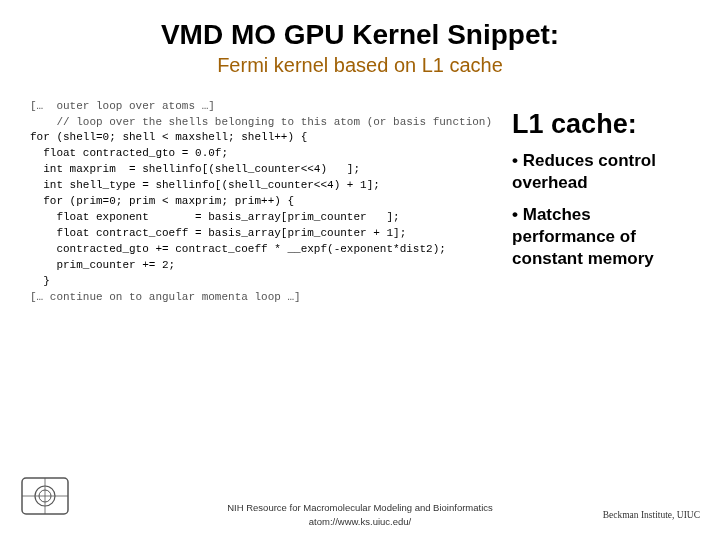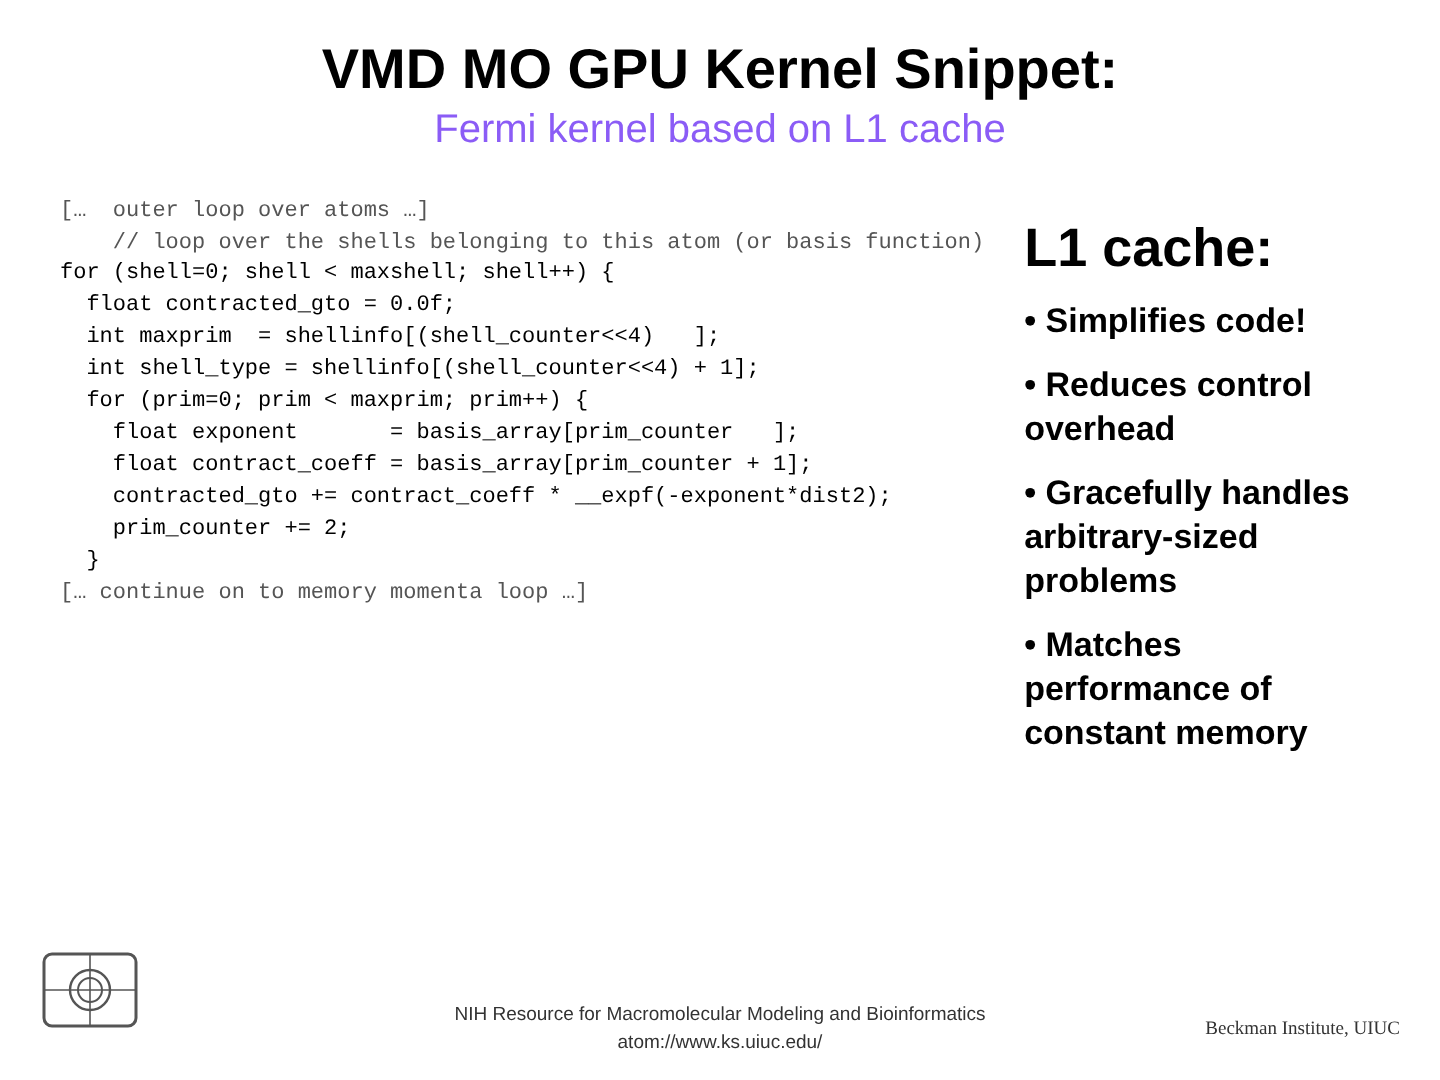--- a/index.html
+++ b/index.html
@@ -27,21 +27,21 @@
     .main-title {
       font-size: 28px;
       font-weight: bold;
       color: #000;
       line-height: 1.2;
     }
 
     .subtitle {
       font-size: 20px;
       font-weight: normal;
-      color: #8b5cf6;
+      color: #a16207;
       line-height: 1.3;
     }
 
     .content-area {
       display: flex;
       gap: 10px;
       margin-top: 21px;
     }
 
     .code-panel {
@@ -136,29 +136,27 @@
         <span class="code-line">for (shell=0; shell &lt; maxshell; shell++) {</span>
         <span class="code-line">  float contracted_gto = 0.0f;</span>
         <span class="code-line">  int maxprim  = shellinfo[(shell_counter&lt;&lt;4)   ];</span>
         <span class="code-line">  int shell_type = shellinfo[(shell_counter&lt;&lt;4) + 1];</span>
         <span class="code-line">  for (prim=0; prim &lt; maxprim; prim++) {</span>
         <span class="code-line">    float exponent       = basis_array[prim_counter   ];</span>
         <span class="code-line">    float contract_coeff = basis_array[prim_counter + 1];</span>
         <span class="code-line">    contracted_gto += contract_coeff * __expf(-exponent*dist2);</span>
         <span class="code-line">    prim_counter += 2;</span>
         <span class="code-line">  }</span>
-        <span class="code-line" style="color: rgb(85, 85, 85);">[… continue on to memory momenta loop …]</span>
+        <span class="code-line" style="color: rgb(85, 85, 85);">[… continue on to angular momenta loop …]</span>
       </div>
 
     <div class="right-panel">
       <div class="cache-heading">L1 cache:</div>
 
-    <div class="bullet-item">• Simplifies code!</div>
         <div class="bullet-item">• Reduces control overhead</div>
-        <div class="bullet-item">• Gracefully handles arbitrary-sized problems</div>
         <div class="bullet-item">• Matches performance of constant memory</div>
       </div>
 
   </div>
 
   <div class="footer">
     <div class="footer-logo">
       
       <svg viewBox="0 0 50 40" xmlns="http://www.w3.org/2000/svg">
         <rect x="2" y="2" width="46" height="36" rx="4" ry="4" fill="none" stroke="#555" stroke-width="1.5"></rect>

